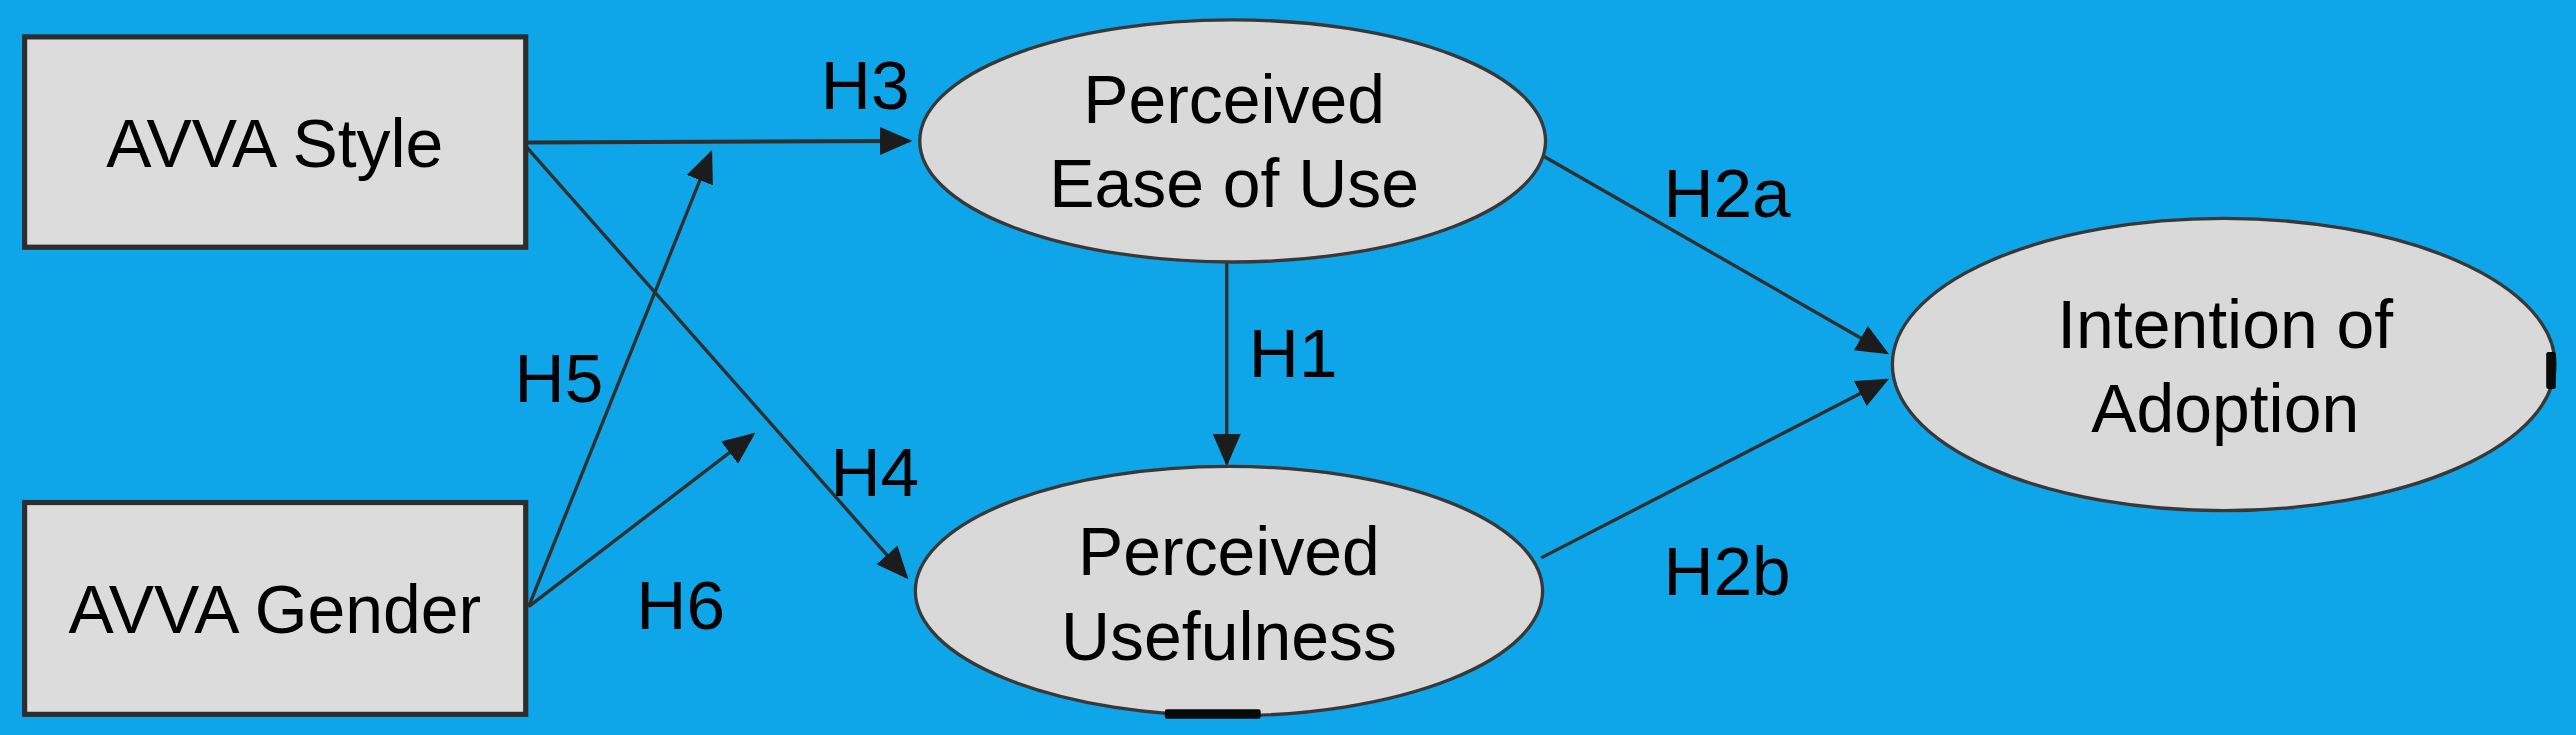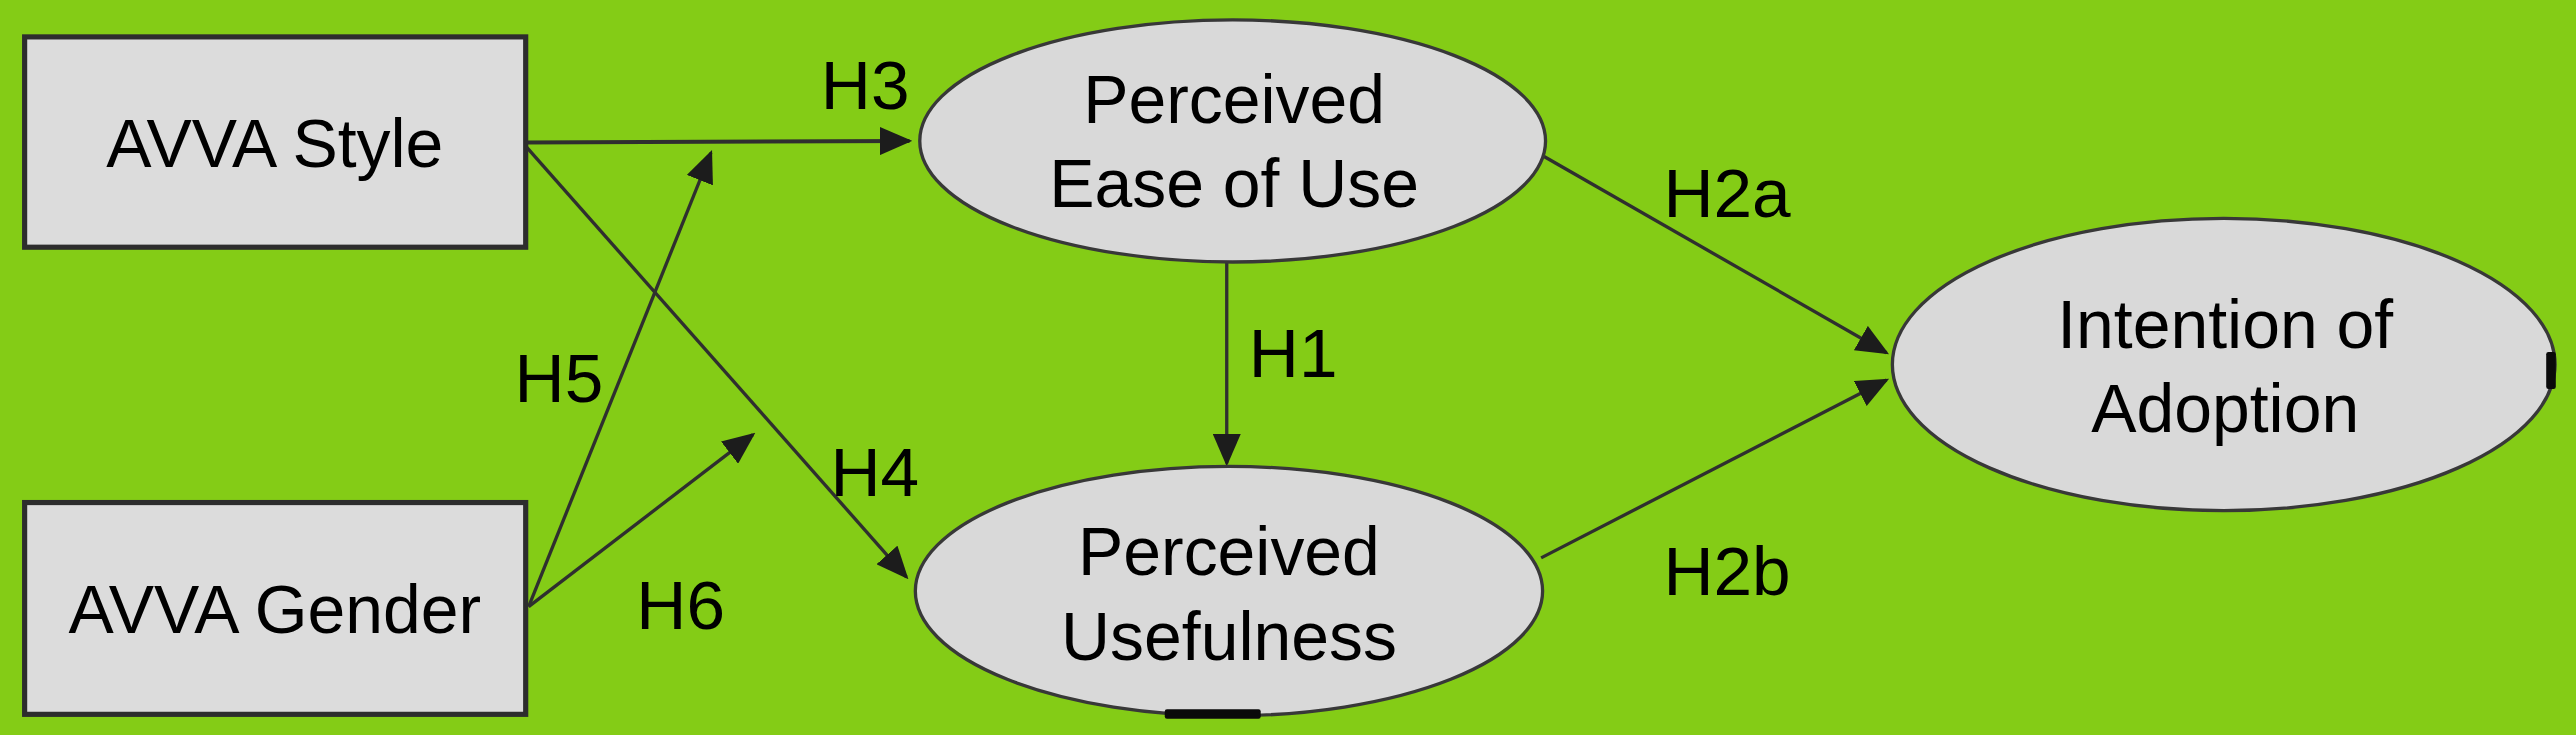--- a/index.html
+++ b/index.html
@@ -7,21 +7,21 @@
     padding: 0;
     background: #ffffff;
     width: 2576px;
     height: 735px;
     overflow: hidden;
   }
   .diagram-wrap {
     position: relative;
     width: 2576px;
     height: 735px;
-    background: #84cc16;
+    background: #0ea5e9;
     text-align: center;
   }
   svg { display: block; }
   .rect-node {
     fill: #dcdcdc;
     stroke: #2d2d2d;
     stroke-width: 7;
   }
   .ellipse-node {
     fill: #d9d9d9;

